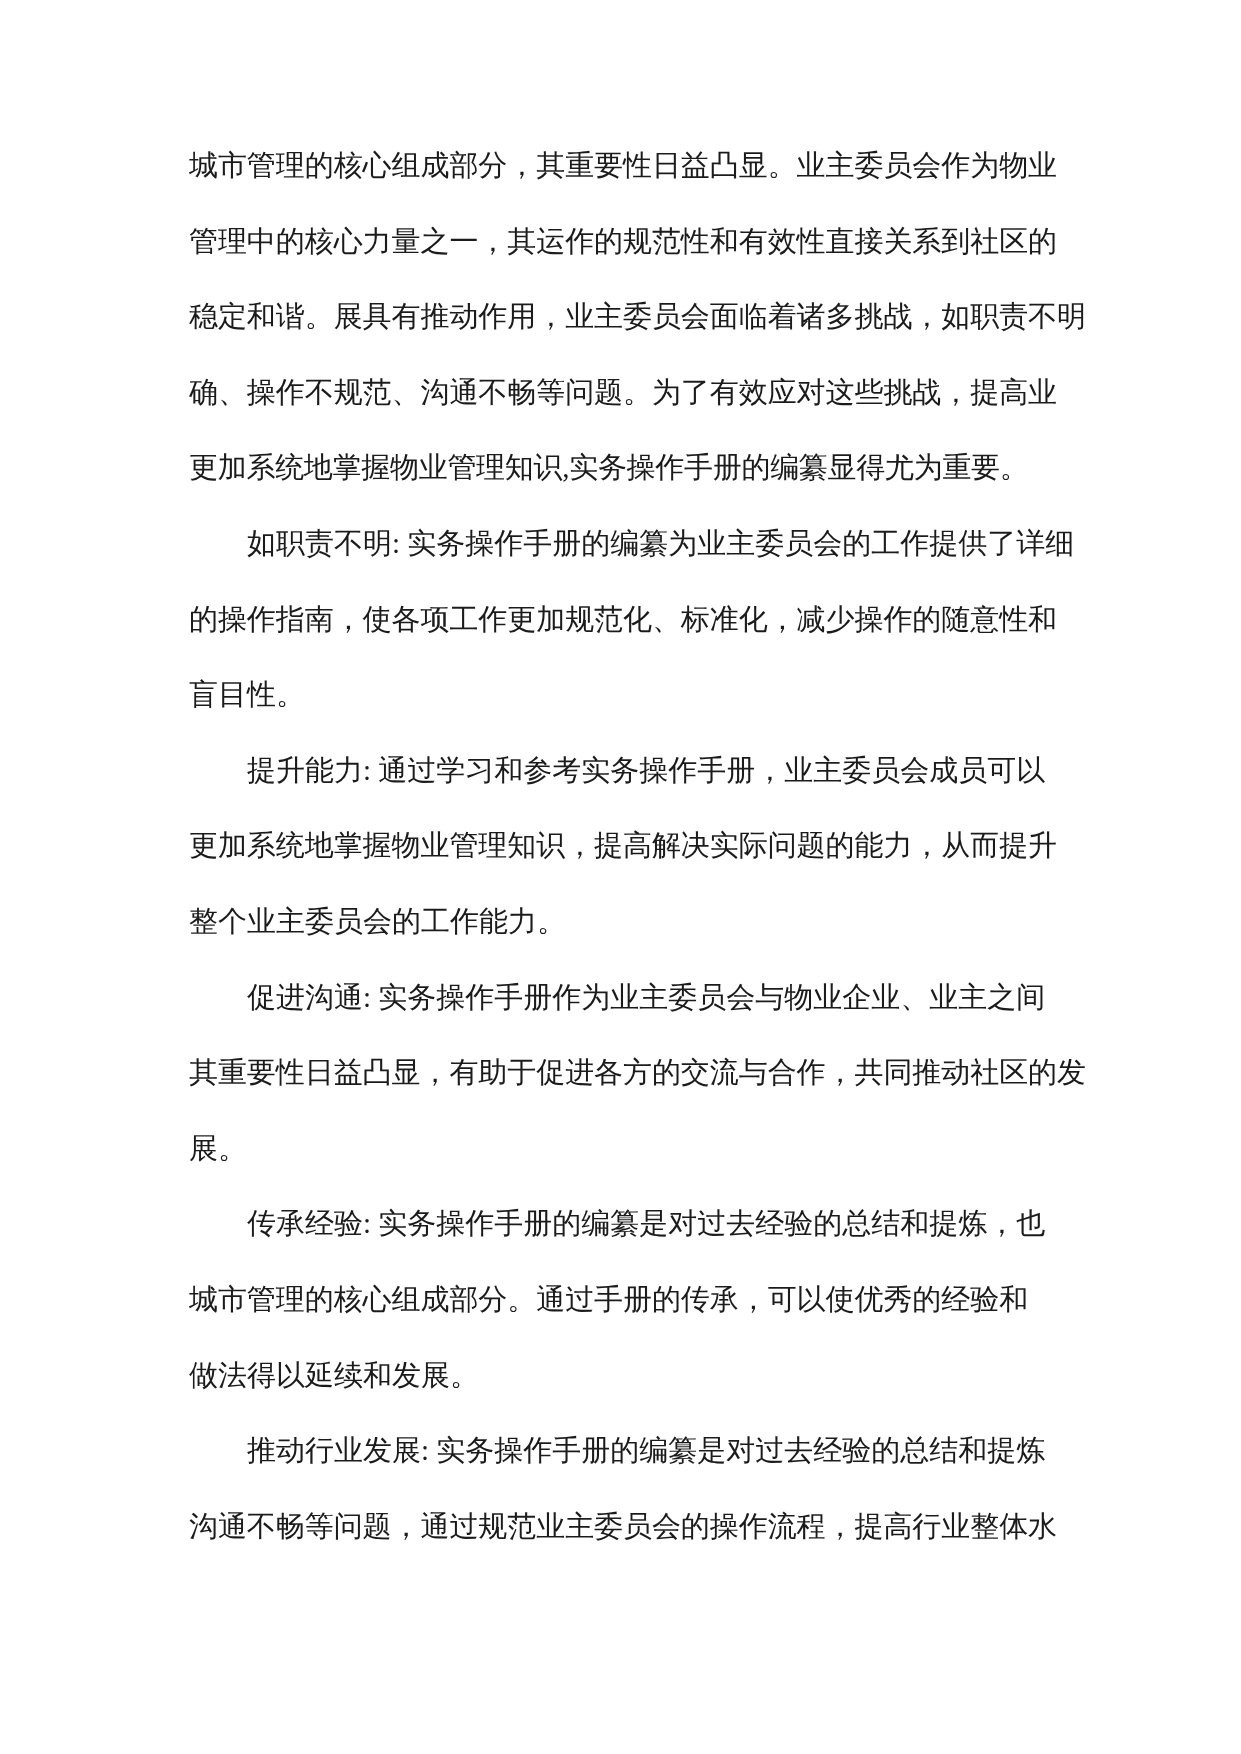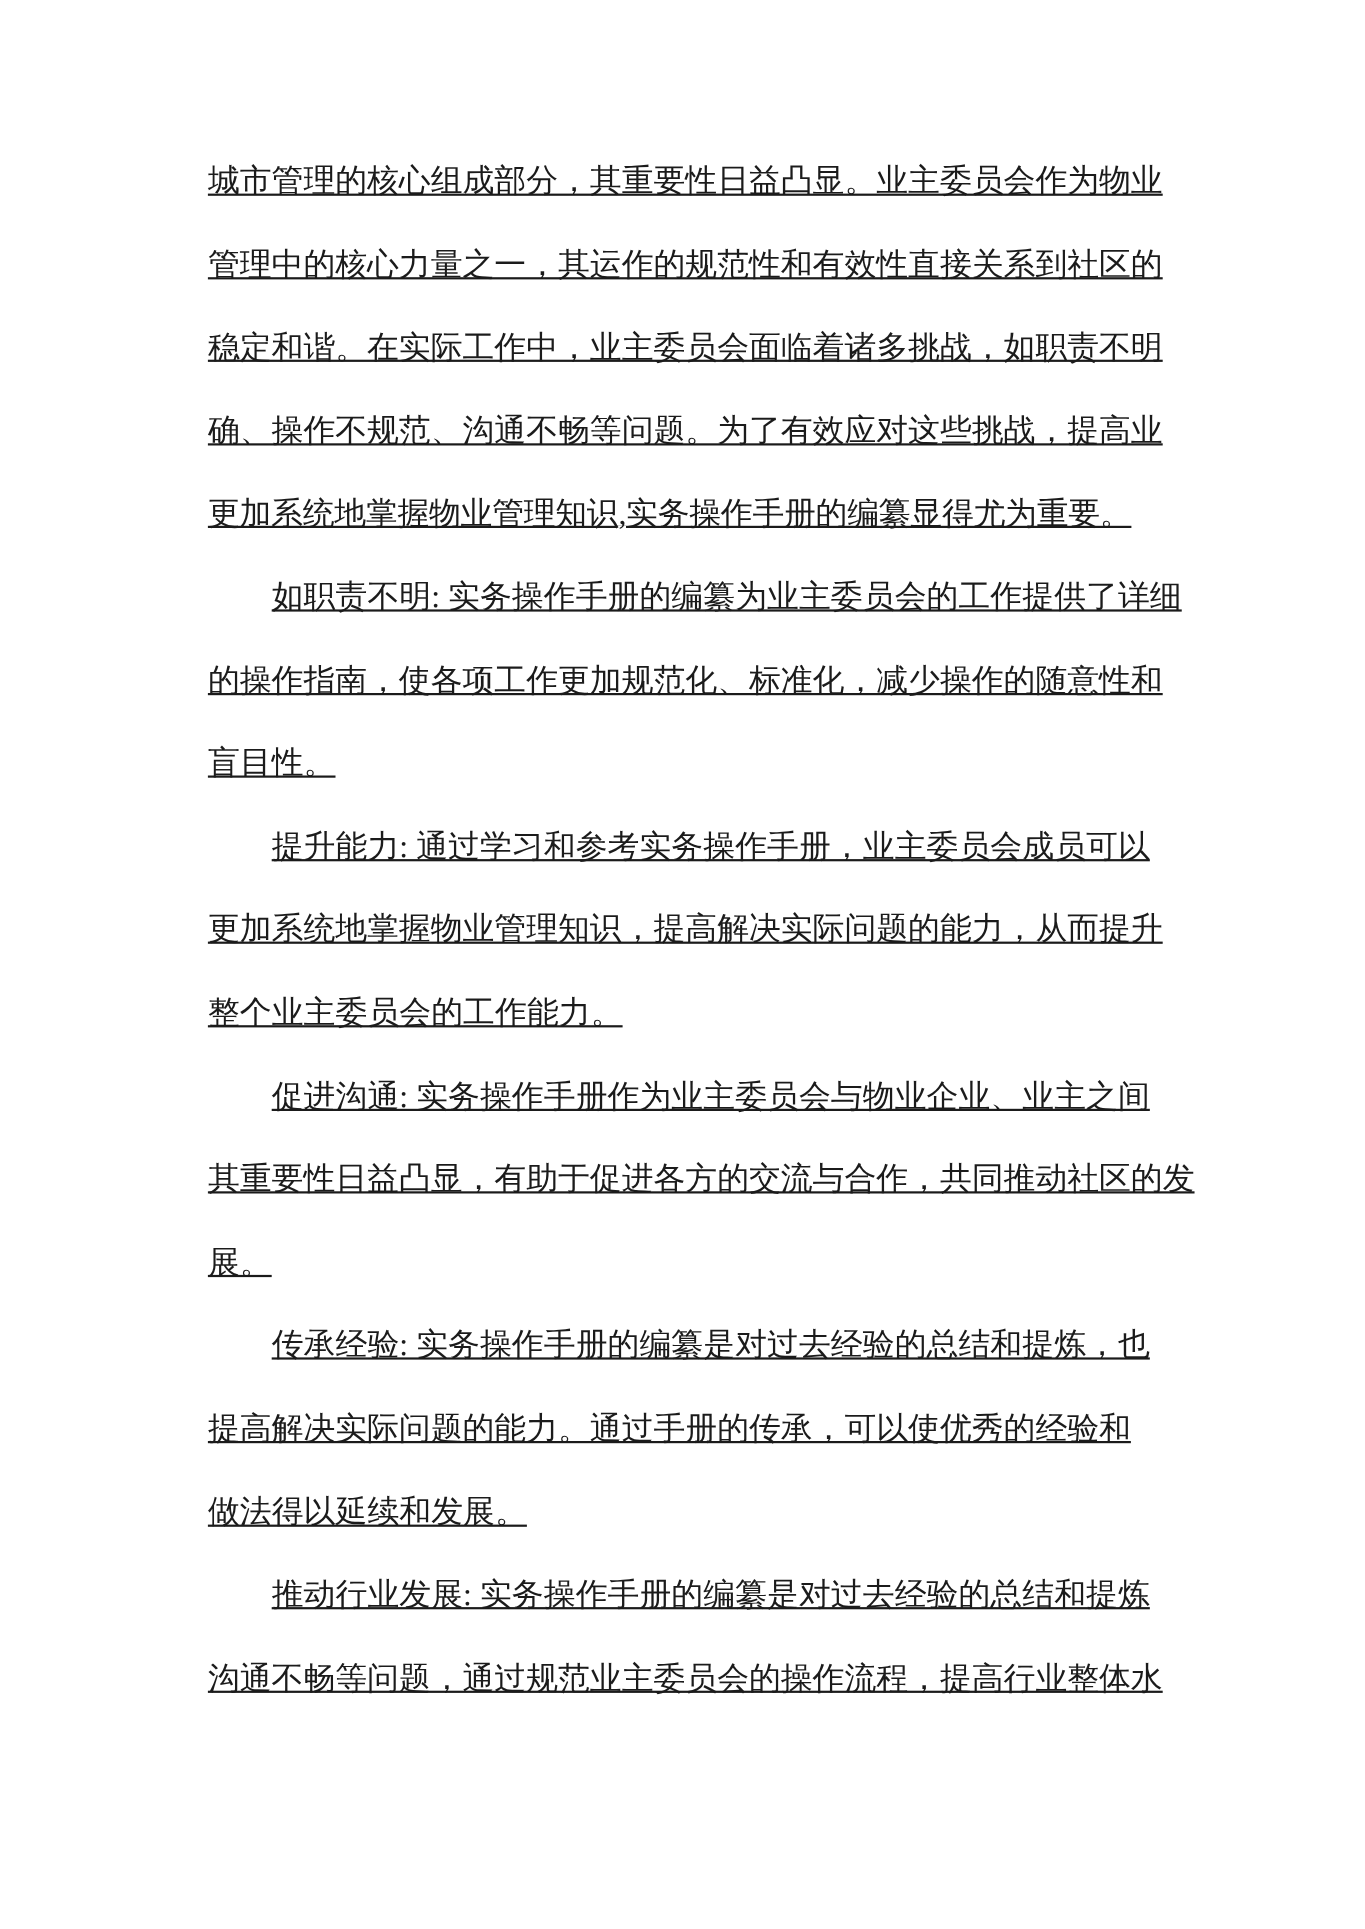--- a/index.html
+++ b/index.html
@@ -34,34 +34,34 @@
     font-weight: 400;
   }
   .line.ind {
     text-indent: 58px;
   }
 </style>
 </head>
 <body>
 
 <div class="page" style="background: rgb(255, 255, 255);">
-  <div class="textblock" style="color: rgb(27, 27, 27); text-decoration: underline;">
+  <div class="textblock" style="color: rgb(27, 27, 27);">
     <div class="line jst" style="letter-spacing: -0.0666667px;">城市管理的核心组成部分，其重要性日益凸显。业主委员会作为物业</div>
     <div class="line jst" style="letter-spacing: -0.0666667px;">管理中的核心力量之一，其运作的规范性和有效性直接关系到社区的</div>
-    <div class="line jst" style="letter-spacing: -0.0666667px;">稳定和谐。在实际工作中，业主委员会面临着诸多挑战，如职责不明</div>
+    <div class="line jst" style="letter-spacing: -0.0666667px;">稳定和谐。展具有推动作用，业主委员会面临着诸多挑战，如职责不明</div>
     <div class="line jst" style="letter-spacing: -0.0666667px; text-align: right;">确、操作不规范、沟通不畅等问题。为了有效应对这些挑战，提高业</div>
     <div class="line jst" style="letter-spacing: -0.290323px;">更加系统地掌握物业管理知识,实务操作手册的编纂显得尤为重要。</div>
     <div class="line jst ind" style="letter-spacing: 0px;">如职责不明: 实务操作手册的编纂为业主委员会的工作提供了详细</div>
     <div class="line jst" style="letter-spacing: -0.0666667px;">的操作指南，使各项工作更加规范化、标准化，减少操作的随意性和</div>
     <div class="line">盲目性。</div>
     <div class="line jst ind" style="letter-spacing: 0px;">提升能力: 通过学习和参考实务操作手册，业主委员会成员可以</div>
     <div class="line jst" style="letter-spacing: -0.0666667px;">更加系统地掌握物业管理知识，提高解决实际问题的能力，从而提升</div>
     <div class="line">整个业主委员会的工作能力。</div>
     <div class="line jst ind" style="letter-spacing: 0px;">促进沟通: 实务操作手册作为业主委员会与物业企业、业主之间</div>
     <div class="line jst" style="letter-spacing: -0.0666667px;">其重要性日益凸显，有助于促进各方的交流与合作，共同推动社区的发</div>
     <div class="line">展。</div>
     <div class="line jst ind" style="letter-spacing: 0px;">传承经验: 实务操作手册的编纂是对过去经验的总结和提炼，也</div>
-    <div class="line jst" style="letter-spacing: -0.0666667px;">提高解决实际问题的能力。通过手册的传承，可以使优秀的经验和</div>
+    <div class="line jst" style="letter-spacing: -0.0666667px;">城市管理的核心组成部分。通过手册的传承，可以使优秀的经验和</div>
     <div class="line">做法得以延续和发展。</div>
     <div class="line jst ind" style="letter-spacing: 0px;">推动行业发展: 实务操作手册的编纂是对过去经验的总结和提炼</div>
     <div class="line jst" style="letter-spacing: -0.0666667px;">沟通不畅等问题，通过规范业主委员会的操作流程，提高行业整体水</div>
   </div>
 </div>
 
 </body></html>

